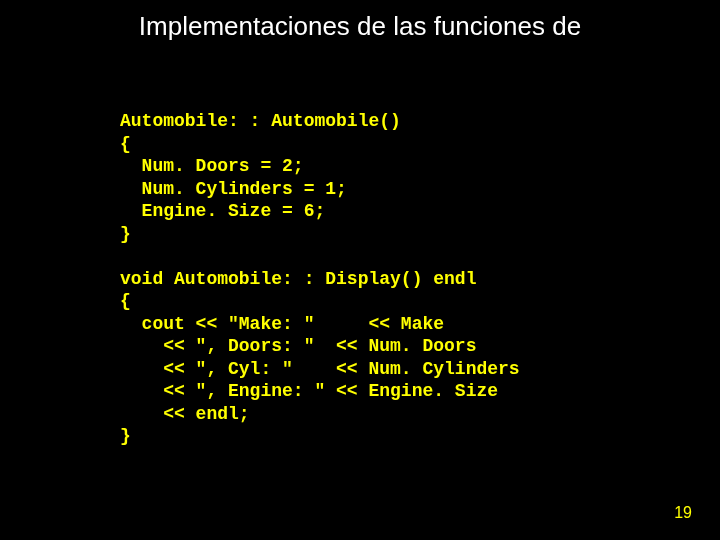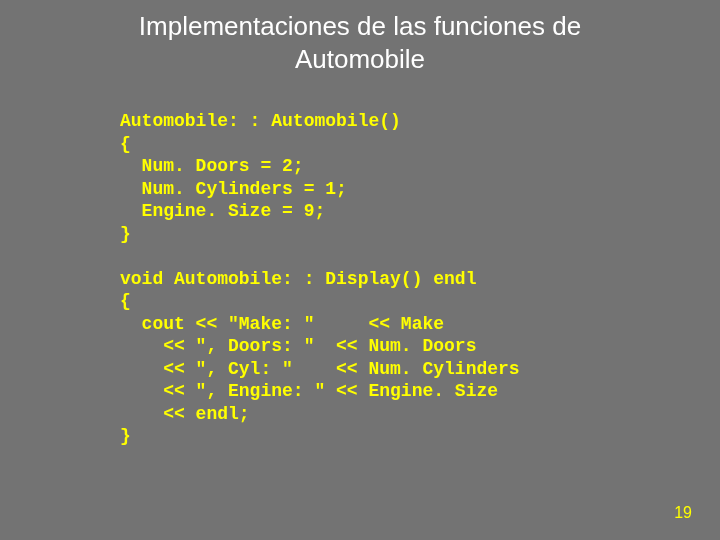--- a/index.html
+++ b/index.html
@@ -5,21 +5,21 @@
   html, body {
     margin: 0;
     padding: 0;
     width: 720px;
     height: 540px;
     overflow: hidden;
   }
   .slide {
     width: 720px;
     height: 540px;
-    background: #737373;
+    background: #000000;
     position: relative;
     box-sizing: border-box;
     font-family: Arial, Helvetica, sans-serif;
   }
   .title {
     color: #ffffff;
     font-size: 26px;
     text-align: center;
     padding-top: 10px;
     line-height: 1.25;
@@ -44,28 +44,27 @@
     font-size: 16px;
     font-family: Arial, Helvetica, sans-serif;
   }
 </style>
 </head>
 <body>
 
 <div class="slide">
   <div class="title">
     <span>Implementaciones de las funciones de</span><br>
-    <span>Automobile</span>
   </div>
 
   <div class="code"><span>Automobile: : Automobile()</span>
 <span>{</span>
 <span>  Num. Doors = 2;</span>
 <span>  Num. Cylinders = 1;</span>
-<span>  Engine. Size = 9;</span>
+<span>  Engine. Size = 6;</span>
 <span>}</span>
 <span></span>
 <span>void Automobile: : Display() endl</span>
 <span>{</span>
 <span>  cout &lt;&lt; "Make: "     &lt;&lt; Make</span>
 <span>    &lt;&lt; ", Doors: "  &lt;&lt; Num. Doors</span>
 <span>    &lt;&lt; ", Cyl: "    &lt;&lt; Num. Cylinders</span>
 <span>    &lt;&lt; ", Engine: " &lt;&lt; Engine. Size</span>
 <span>    &lt;&lt; endl;</span>
 <span>}</span></div>

